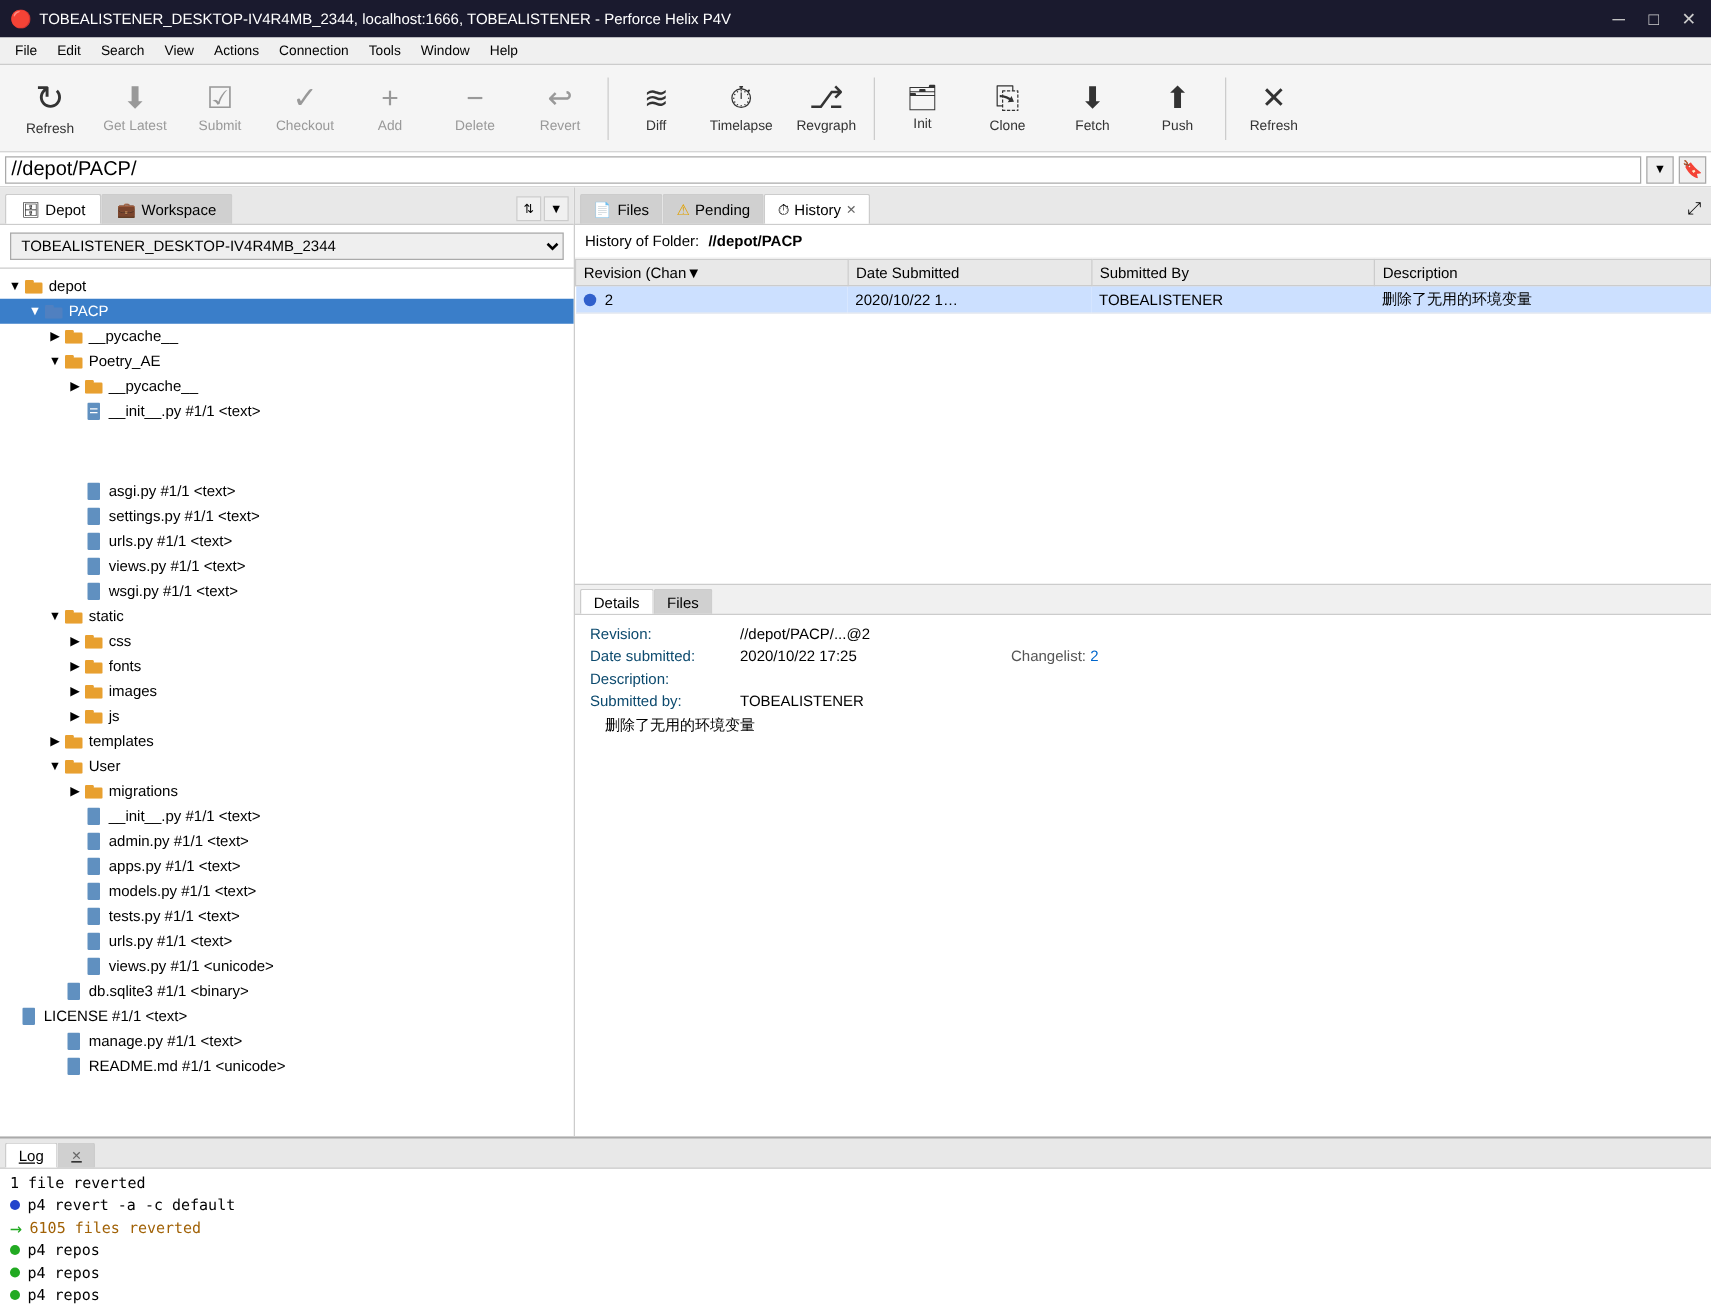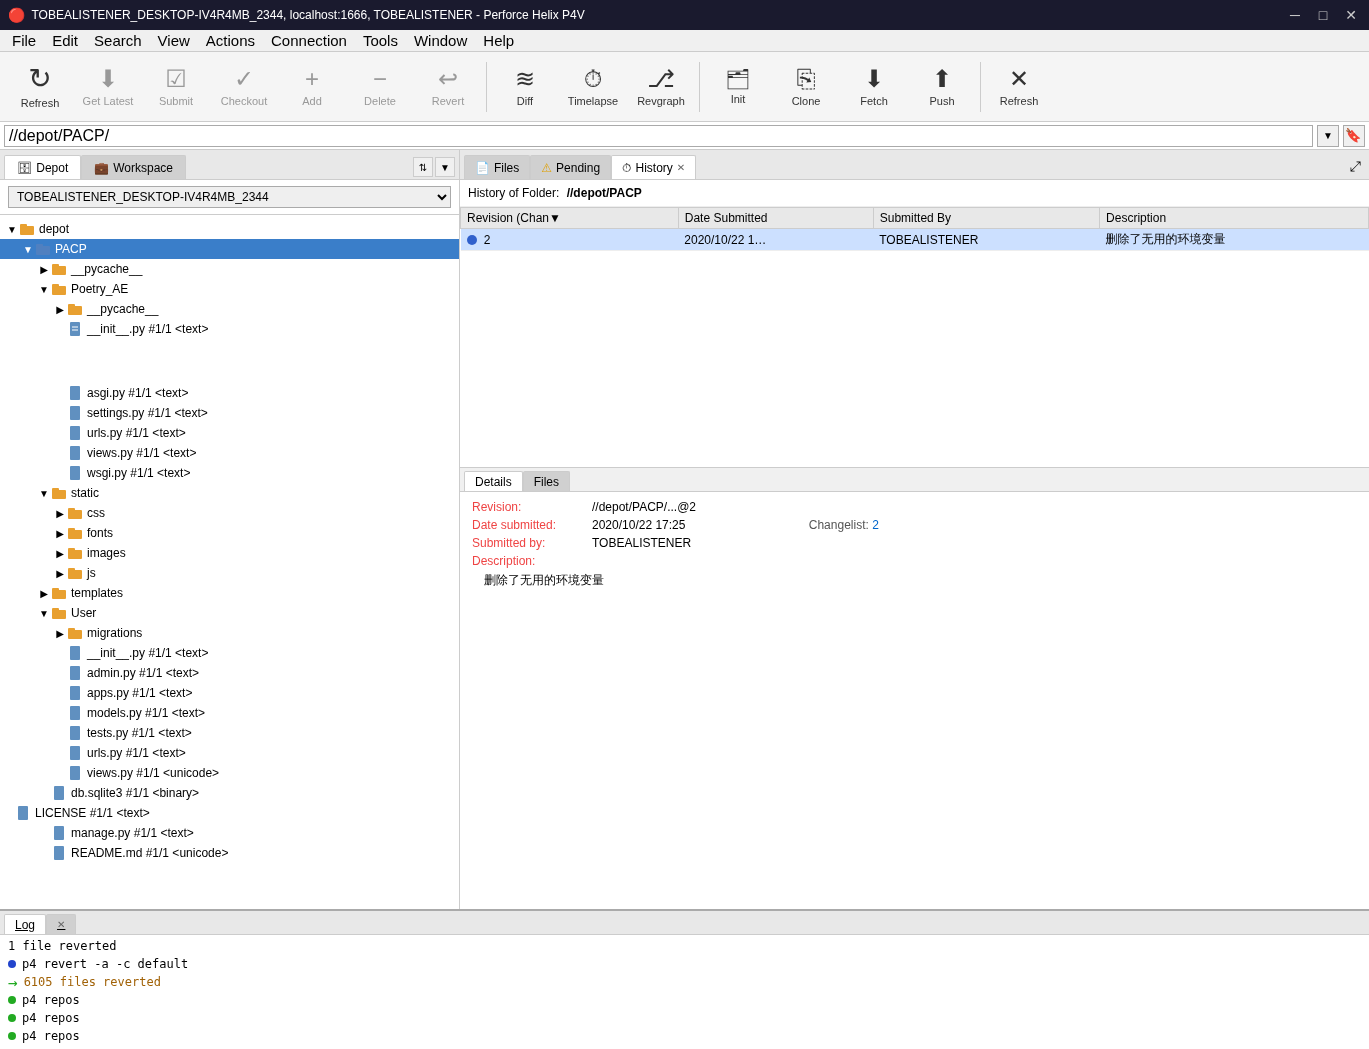--- a/index.html
+++ b/index.html
@@ -23,21 +23,21 @@
       background: #f0f0f0;
       height: 22px;
       display: flex;
       align-items: center;
       padding: 0 4px;
       border-bottom: 1px solid #ccc;
     }
     #menu-bar .menu-item {
       padding: 2px 8px;
       cursor: pointer;
-      font-size: 15px;
+      font-size: 11px;
     }
 
     
     #toolbar {
       background: #f5f5f5;
       height: 70px;
       display: flex;
       align-items: center;
       padding: 4px 8px;
       border-bottom: 1px solid #ccc;
@@ -271,21 +271,21 @@
       font-size: 12px;
       overflow: auto;
     }
     .details-row {
       display: flex;
       margin-bottom: 4px;
       align-items: flex-start;
     }
     .details-label {
       width: 120px;
-      color: #ef4444;
+      color: #0c4a6e;
       flex-shrink: 0;
     }
     .details-value {
       flex: 1;
       color: #000;
     }
     .details-value a { color: #0066cc; cursor: pointer; text-decoration: none; }
 
     
     #log-panel {
@@ -747,26 +747,26 @@
           <div class="details-row">
             <span class="details-label">Date submitted:</span>
             <span class="details-value">
               <span>2020/10/22 17:25</span>
               <span style="margin-left:120px;">
                 <span style="color:#555;">Changelist:</span>
                 <a>2</a>
               </span>
             </span>
           </div>
+          <div class="details-row" style="margin-top:4px;">
+            <span class="details-label">Description:</span>
+          </div>
           <div class="details-row">
             <span class="details-label">Submitted by:</span>
             <span class="details-value">TOBEALISTENER</span>
-          </div>
-          <div class="details-row" style="margin-top:4px;">
-            <span class="details-label">Description:</span>
           </div>
           <div style="padding-left:12px; margin-top:2px;">
             <span>删除了无用的环境变量</span>
           </div>
         </div>
       </div>
     </div>
   </div>
 </div>
 

